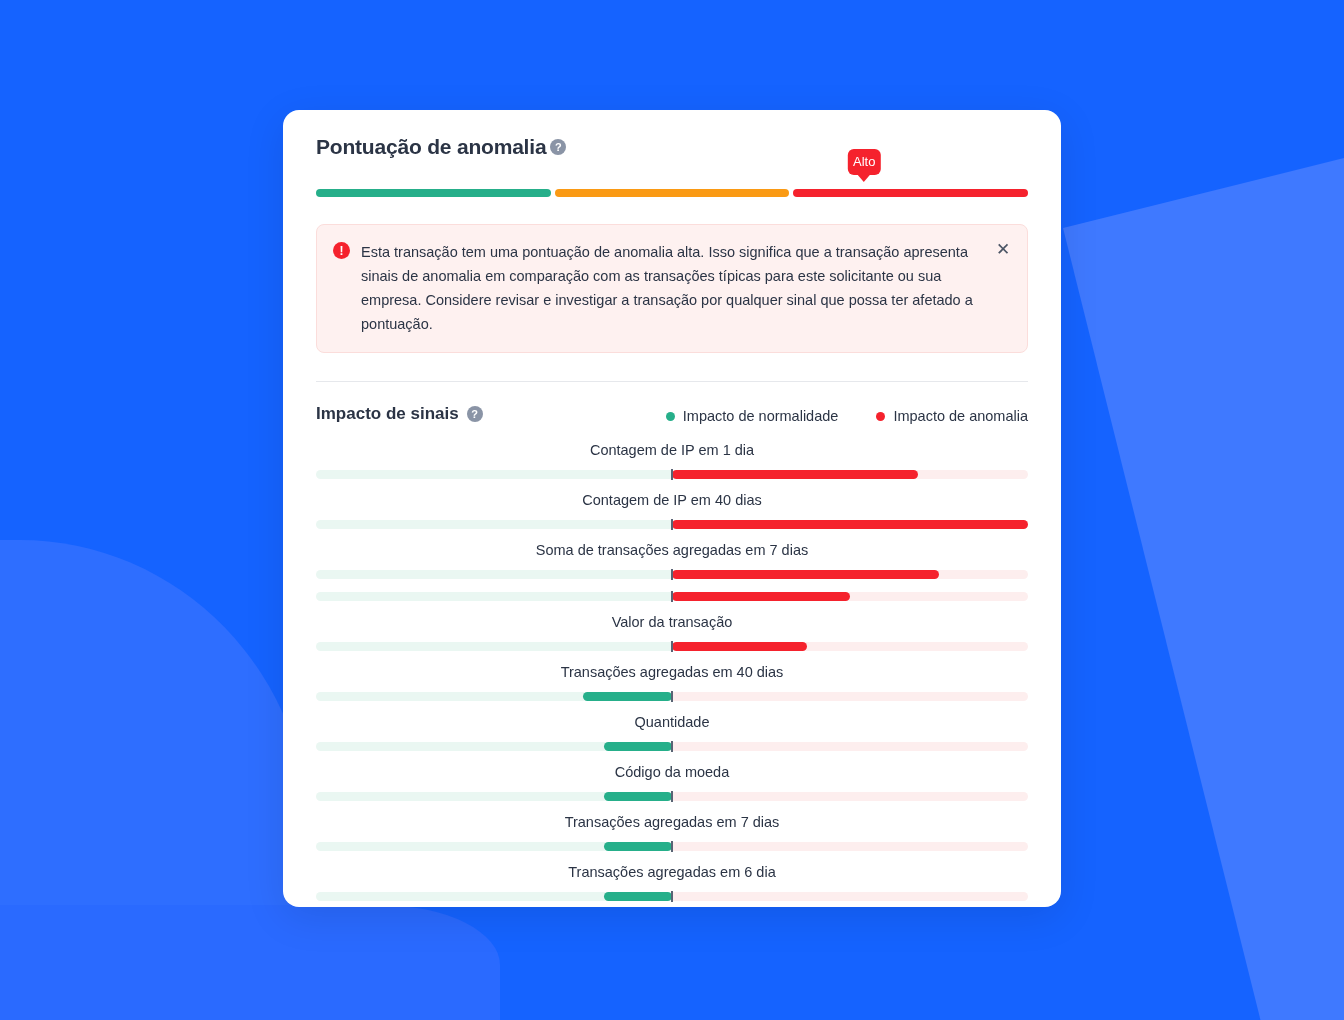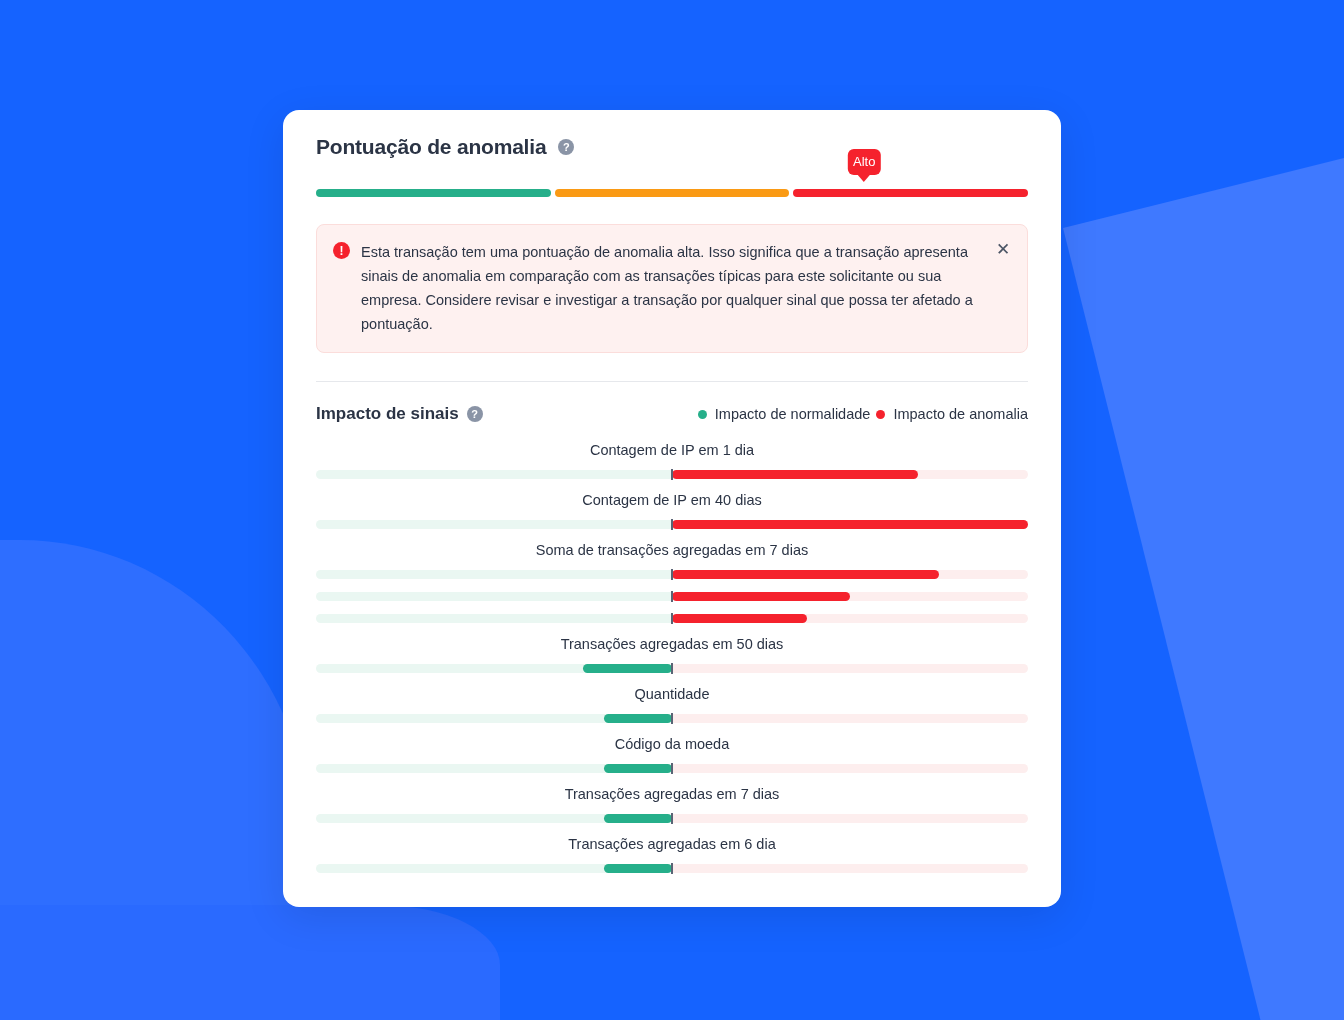--- a/index.html
+++ b/index.html
@@ -41,21 +41,21 @@
     position: absolute;
     left: 283px; top: 110px;
     width: 778px; height: 797px;
     background: #ffffff;
     border-radius: 16px;
     box-shadow: 0 10px 40px rgba(0,0,0,0.10);
     padding: 0 33px;
   }
 
   .card-title-row {
-    display: flex; align-items: center; gap: 12px;
+    display: flex; align-items: center; gap: 4px;
     padding-top: 25px;
   }
   .card-title {
     font-size: 21px; font-weight: bold;
     color: #2B3445; letter-spacing: -0.2px;
   }
   .help-icon {
     width: 16px; height: 16px; border-radius: 50%;
     background: #8A94A6; color: #fff;
     font-size: 11px; font-weight: bold;
@@ -119,28 +119,28 @@
     display: flex; align-items: center; justify-content: center;
     font-size: 17px; color: #4B5565; line-height: 1;
     background: none; border: none; font-family: inherit;
   }
 
   
   .divider { margin-top: 28px; height: 1px; background: #E6E8EC; }
 
   
   .signals-head {
-    display: flex; align-items: center; justify-content: space-between;
+    display: flex; align-items: flex-end; justify-content: space-between;
     margin-top: 22px;
   }
   .signals-title-row { display: flex; align-items: center; gap: 8px; }
   .signals-title {
     font-size: 17px; font-weight: bold; color: #2B3445;
   }
-  .legend { display: flex; align-items: center; gap: 6px; }
+  .legend { display: flex; align-items: center; gap: 38px; }
   .legend-item { display: flex; align-items: center; gap: 8px; }
   .legend-dot { width: 9px; height: 9px; border-radius: 50%; flex: none; }
   .legend-label { font-size: 14.5px; color: #2B3445; }
 
   
   .signals-list { margin-top: 18px; text-align: center; }
   .signal-row { margin-bottom: 13px; }
   .signal-label {
     font-size: 14.5px; color: #2B3445; margin-bottom: 12px;
   }
@@ -246,30 +246,31 @@
       <div class="signal-row">
         <div class="signal-track">
           <div class="track-half track-left"></div>
           <div class="track-half track-right">
             <div class="fill fill-pos" style="width: 50%; background: rgb(245, 34, 45);"></div>
           </div>
           <div class="track-divider"></div>
         </div>
       </div>
       <div class="signal-row">
+        <div class="signal-label">Valor da transação</div>
         <div class="signal-track">
           <div class="track-half track-left"></div>
           <div class="track-half track-right">
             <div class="fill fill-pos" style="width: 38%; background: rgb(245, 34, 45);"></div>
           </div>
           <div class="track-divider"></div>
         </div>
       </div>
       <div class="signal-row">
-        <div class="signal-label">Transações agregadas em 50 dias</div>
+        <div class="signal-label">Transações agregadas em 40 dias</div>
         <div class="signal-track">
           <div class="track-half track-left">
             <div class="fill fill-neg" style="width: 25%; background: rgb(38, 175, 138);"></div>
           </div>
           <div class="track-half track-right"></div>
           <div class="track-divider"></div>
         </div>
       </div>
       <div class="signal-row">
         <div class="signal-label">Quantidade</div>

